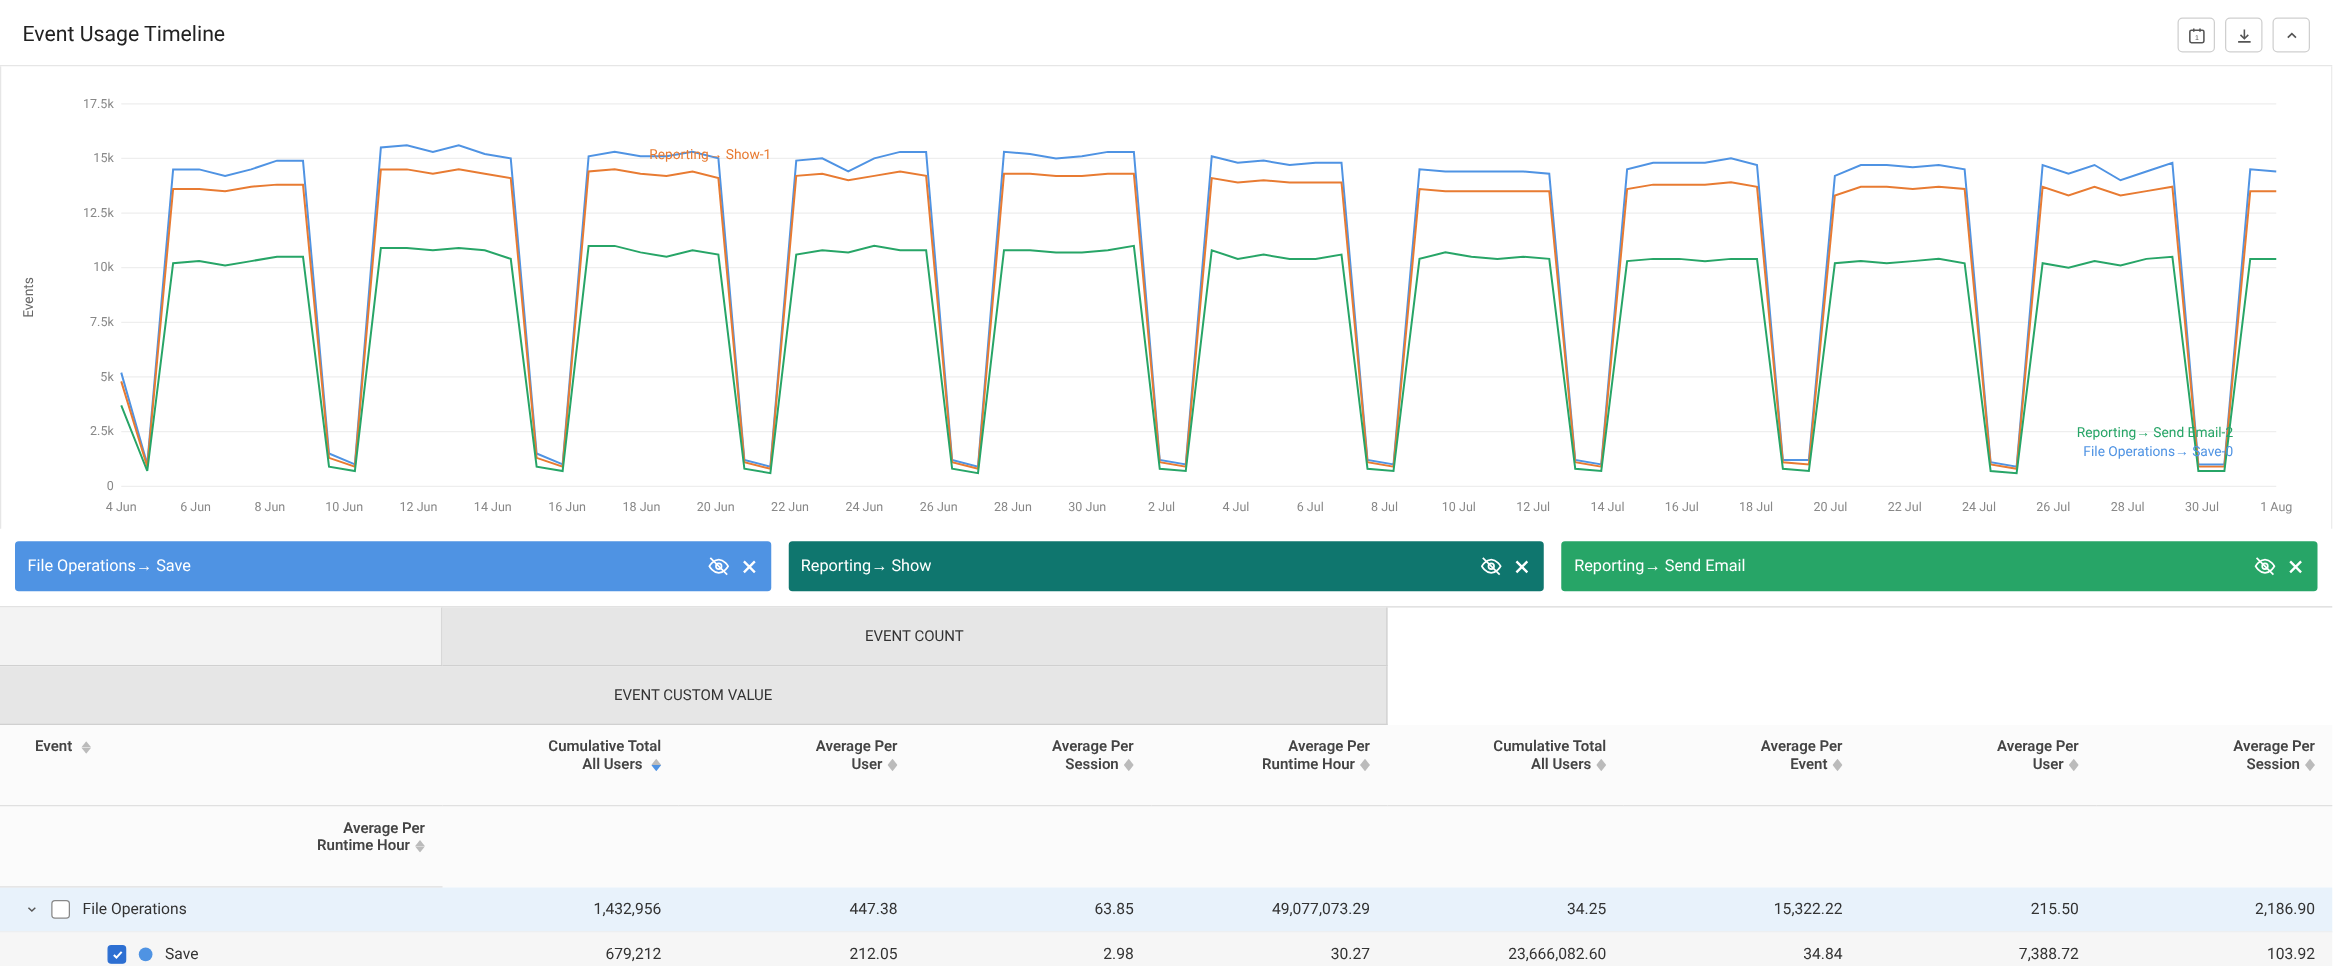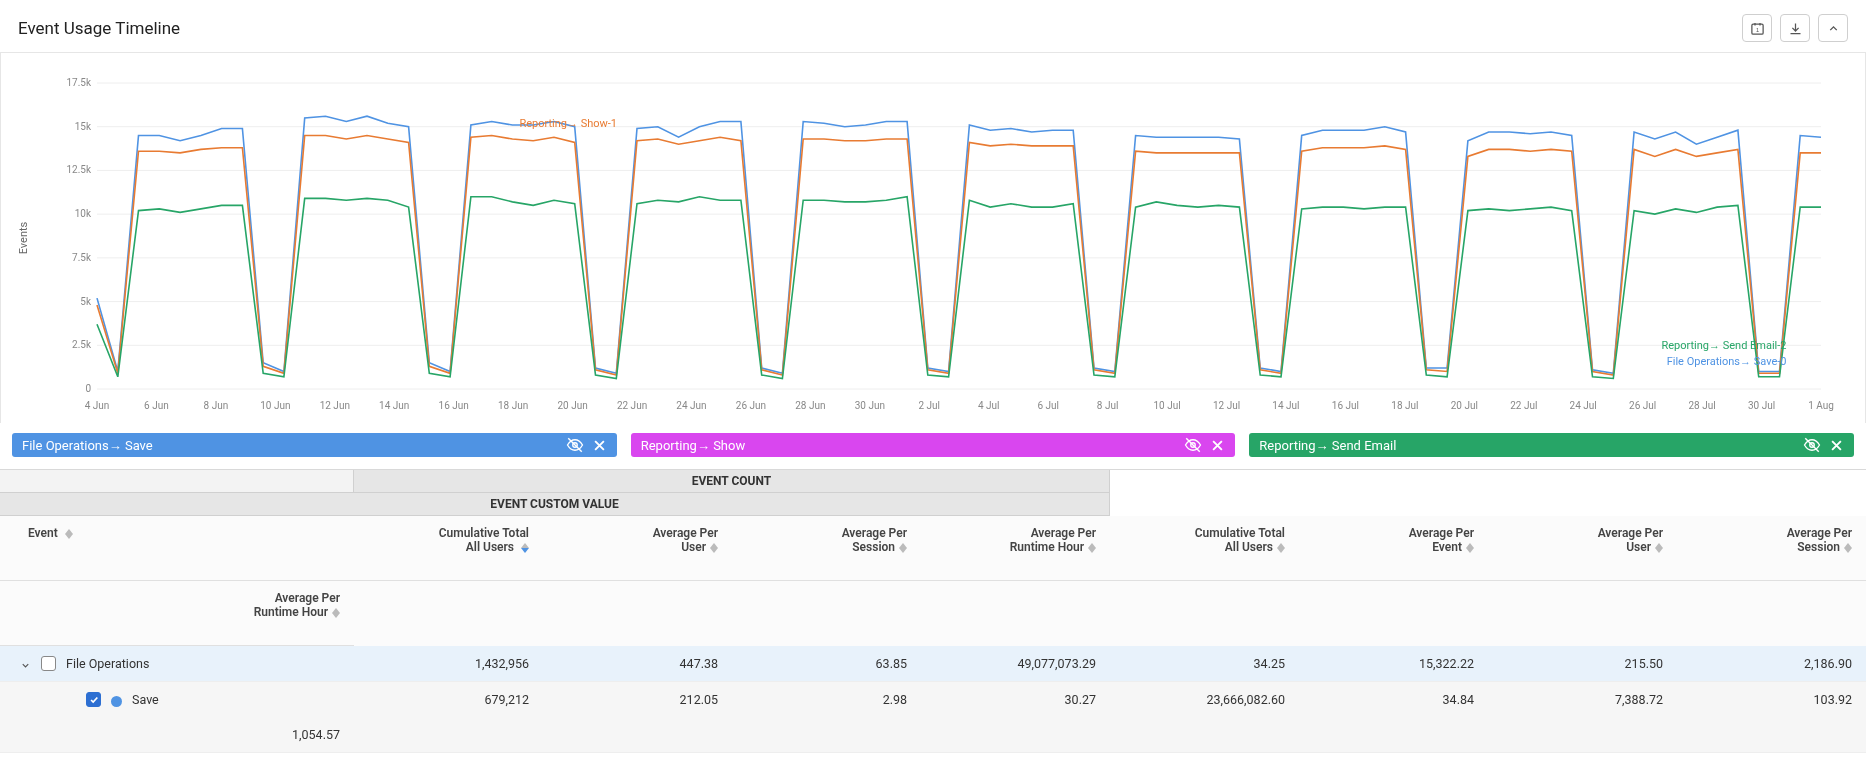--- a/index.html
+++ b/index.html
@@ -41,21 +41,21 @@
     font-size: 11px; color: #666;
   }
   .chart-svg { display: block; }
   .chips {
     display: flex;
     gap: 14px;
     padding: 10px 12px 0 12px;
   }
   .chip {
     flex: 1;
-    height: 24px;
+    height: 40px;
     border-radius: 3px;
     color: #fff;
     display: flex;
     align-items: center;
     justify-content: space-between;
     padding: 0 10px;
     font-size: 13px;
     cursor: pointer;
   }
   .chip .icons { display: flex; gap: 8px; align-items: center; }
@@ -66,22 +66,22 @@
     border-top: 1px solid #d9d9d9;
     font-size: 12.5px;
   }
   .hdr-grp {
     display: grid;
     grid-template-columns: 354px repeat(8, 1fr);
   }
   .grp-cell {
     background: #e6e6e6;
     text-align: center;
-    font-weight: 700;
-    padding: 4px 6px;
+    font-weight: 400;
+    padding: 16px 6px;
     border-right: 1px solid #d0d0d0;
     border-bottom: 1px solid #d0d0d0;
     font-size: 12px;
     color: #333;
   }
   .hdr-row {
     display: grid;
     grid-template-columns: 354px repeat(8, 1fr);
     background: #fbfbfb;
   }
@@ -106,21 +106,21 @@
   .row.parent { background: #e8f2fb; }
   .row.save { background: #f6f6f6; }
   .cell {
     padding: 10px 14px 10px 6px;
     text-align: right;
     color: #333;
   }
   .cell.evt {
     text-align: left;
     display: flex;
-    align-items: flex-end;
+    align-items: center;
     gap: 10px;
     padding-left: 20px;
   }
   .cell.evt.child { padding-left: 38px; margin-left: 48px; }
   .expander {
     display: inline-flex; align-items: center; justify-content: center;
     cursor: pointer;
   }
   .cb {
     width: 15px; height: 15px;
@@ -237,21 +237,21 @@
       <svg width="18" height="18" viewBox="0 0 24 24" fill="none" stroke="#fff" stroke-width="1.8">
           <path d="M2 12s4-7 10-7 10 7 10 7-4 7-10 7S2 12 2 12z"></path>
           <circle cx="12" cy="12" r="3"></circle>
           <path d="M3 3l18 18"></path>
         </svg>
       <svg width="15" height="15" viewBox="0 0 24 24" fill="none" stroke="#fff" stroke-width="3">
           <path d="M5 5l14 14M19 5L5 19"></path>
         </svg>
     </span>
   </div>
-  <div class="chip" style="background:#d946ef">
+  <div class="chip" style="background:#0f766e">
     <span>Reporting→ Show</span>
     <span class="icons">
       <svg width="18" height="18" viewBox="0 0 24 24" fill="none" stroke="#fff" stroke-width="1.8">
           <path d="M2 12s4-7 10-7 10 7 10 7-4 7-10 7S2 12 2 12z"></path>
           <circle cx="12" cy="12" r="3"></circle>
           <path d="M3 3l18 18"></path>
         </svg>
       <svg width="15" height="15" viewBox="0 0 24 24" fill="none" stroke="#fff" stroke-width="3">
           <path d="M5 5l14 14M19 5L5 19"></path>
         </svg>

